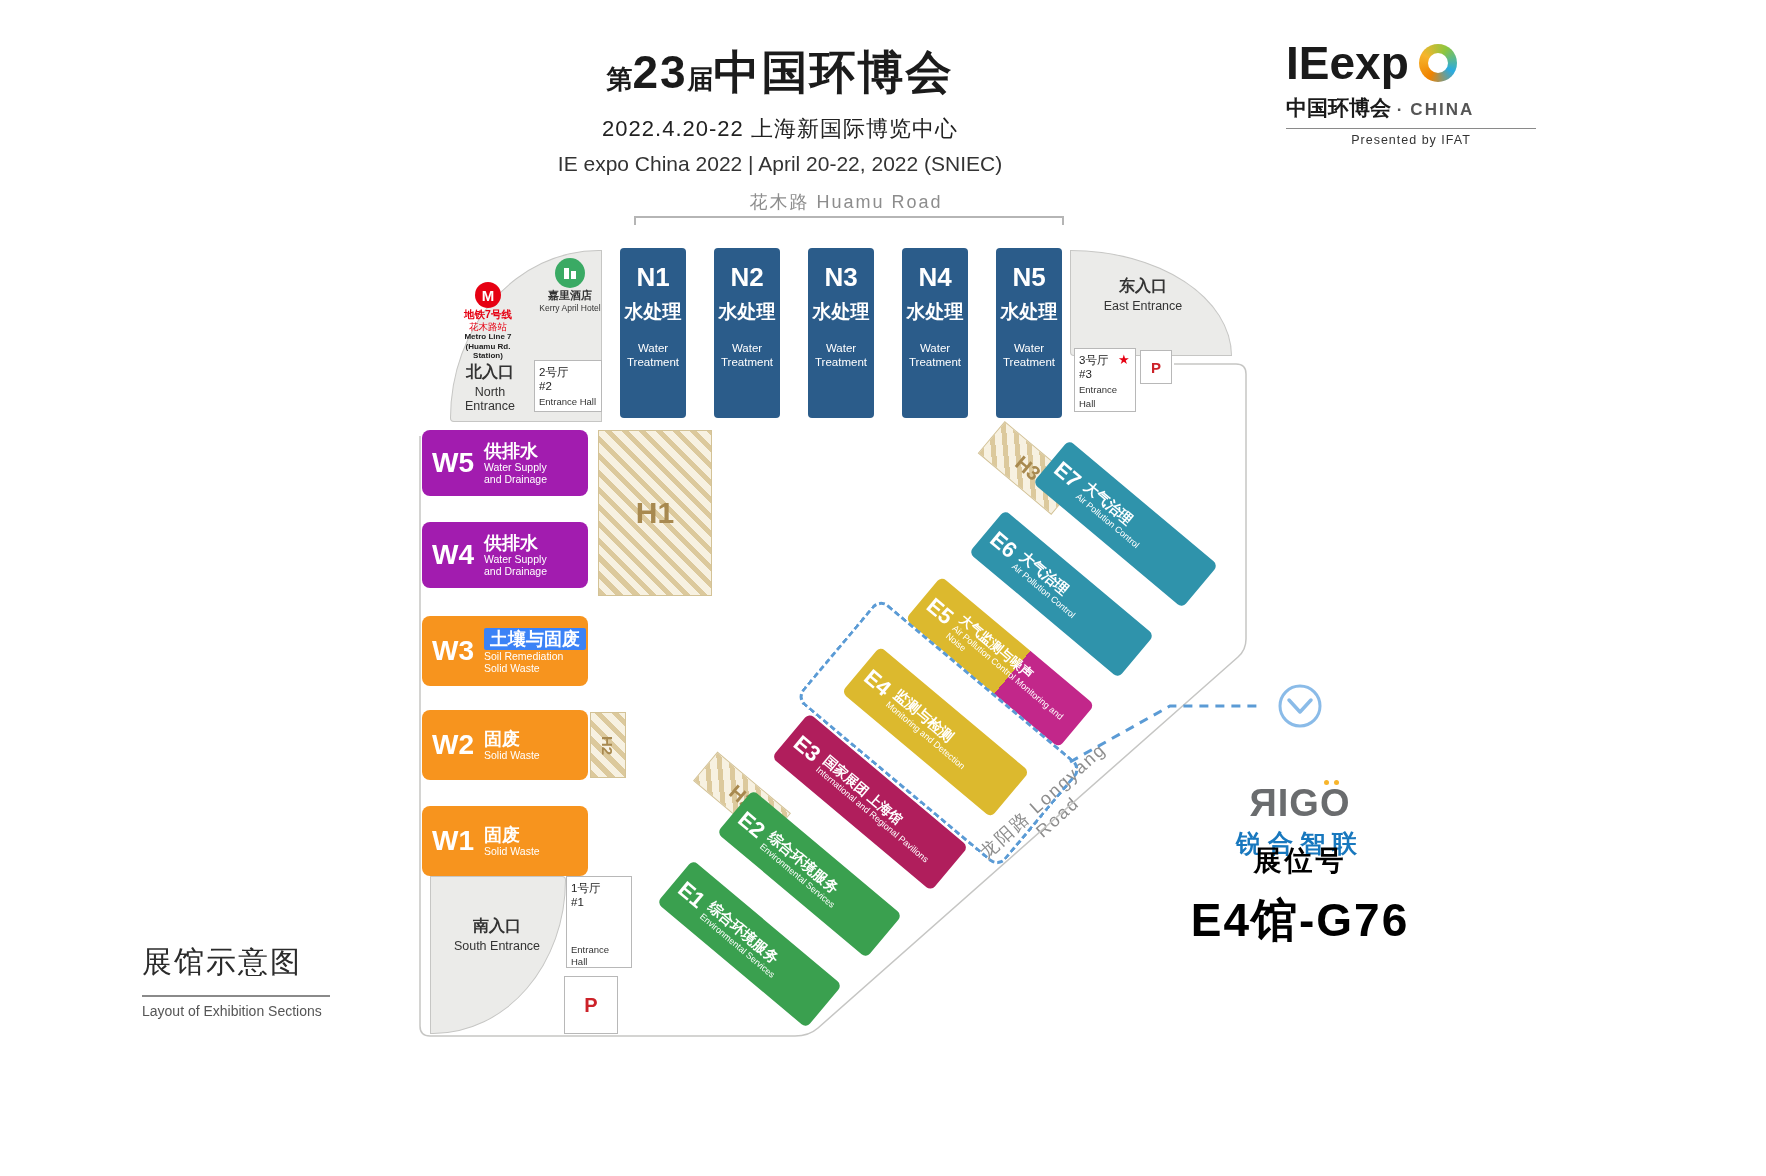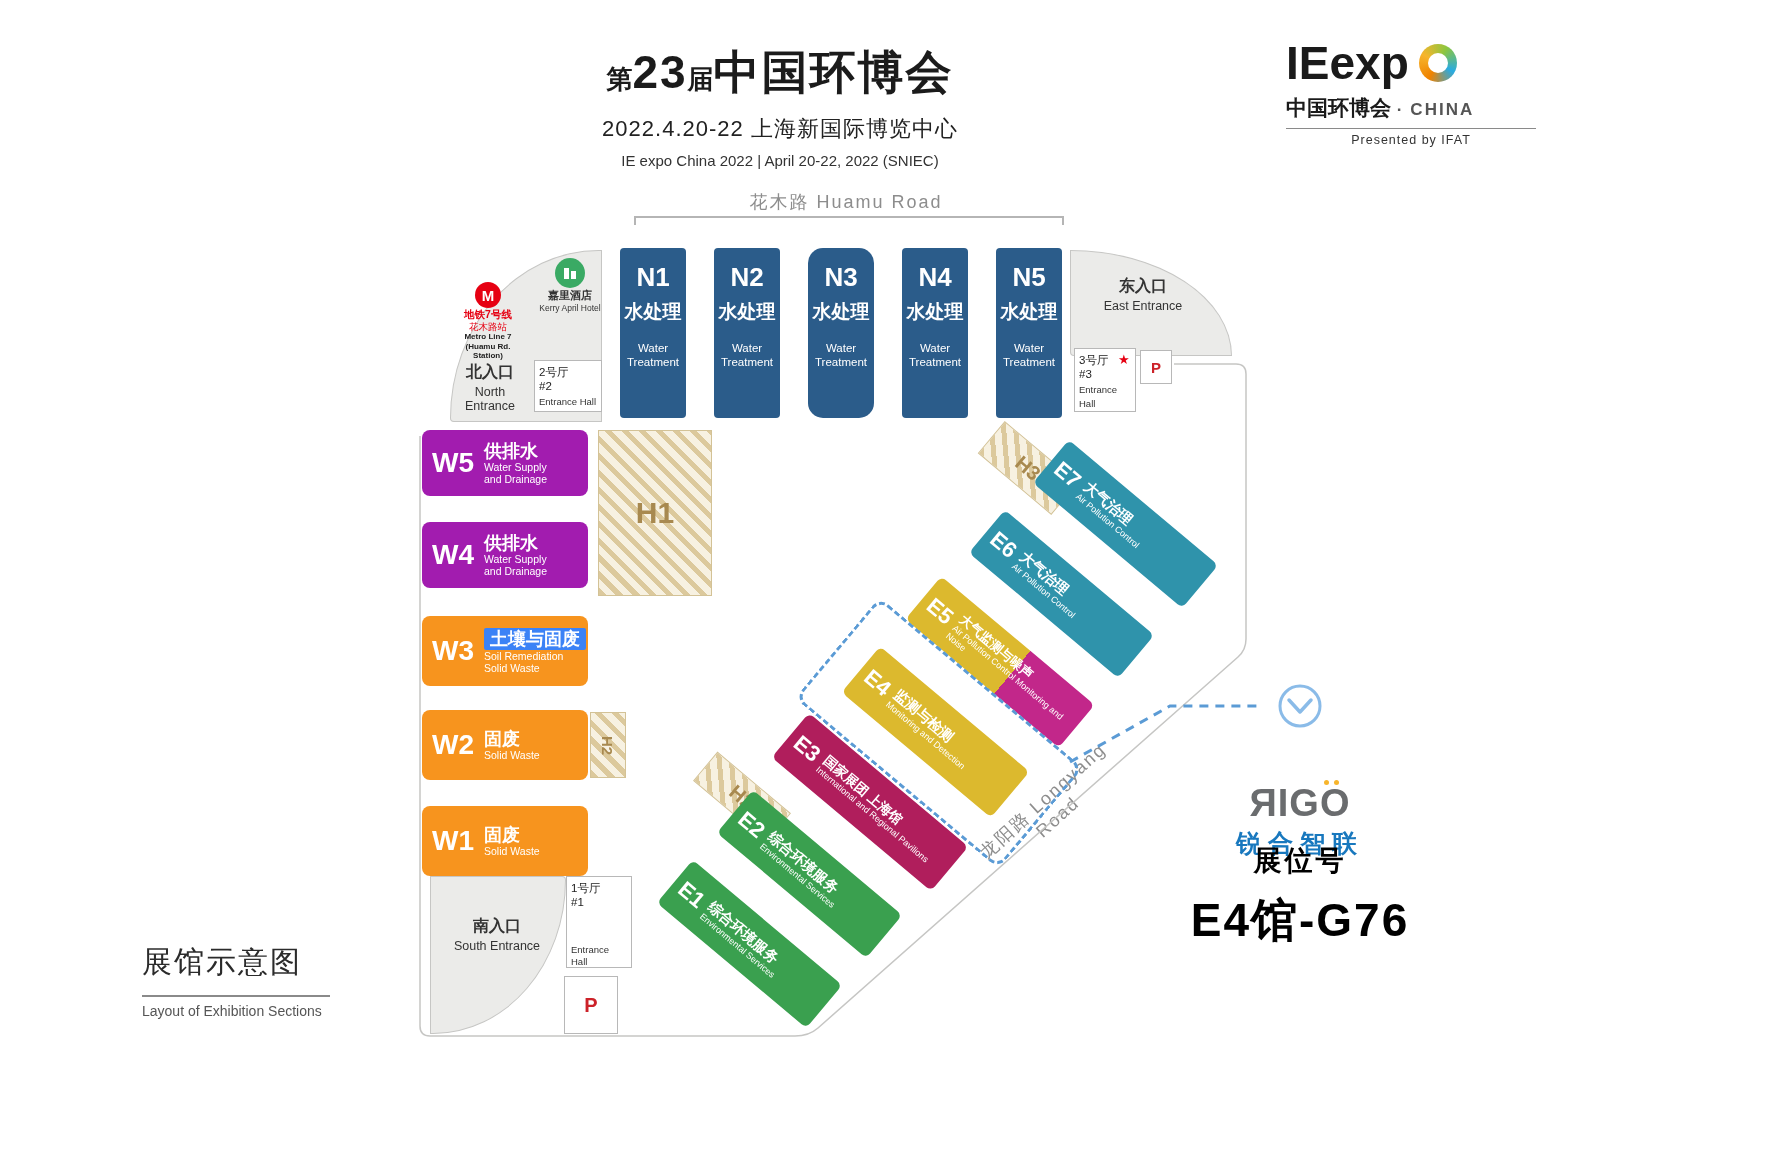--- a/index.html
+++ b/index.html
@@ -6,21 +6,21 @@
   #page{position:relative;width:1766px;height:1176px;background:#fff;overflow:hidden;
         font-family:"Liberation Sans","DejaVu Sans",sans-serif;color:#222;padding-left:40px;}
   .abs{position:absolute;}
   .ctr{text-align:center;}
 
   
   #title-block{left:400px;top:42px;width:760px;text-align:center;}
   .t-sm{font-size:26px;font-weight:bold;color:#1b1b1b;}
   .t-lg{font-size:46px;font-weight:bold;color:#1b1b1b;letter-spacing:2px;}
   .t-date{font-size:22px;font-weight:500;color:#222;margin-top:10px;letter-spacing:1px;}
-  .t-en{font-size:15px;color:#333;margin-top:8px;}
+  .t-en{font-size:21px;color:#333;margin-top:8px;}
 
   
   #brand{left:1286px;top:36px;width:250px;}
   .brand-line1{display:flex;align-items:center;justify-content:flex-start;gap:8px;}
   .brand-name{font-size:46px;font-weight:800;color:#1a1a1a;letter-spacing:0px;}
   .brand-o{position:relative;width:38px;height:38px;border-radius:50%;margin-left:2px;
            background:conic-gradient(from 210deg,#ef8200,#f7b52c,#8cc63f,#29abe2,#ef8200);}
   .brand-o::after{content:"";position:absolute;left:9px;top:9px;width:20px;height:20px;border-radius:50%;background:#fff;}
   .brand-line2{margin-top:4px;font-size:21px;font-weight:bold;color:#1a1a1a;}
   .brand-region{font-size:17px;font-weight:bold;color:#555;letter-spacing:2px;}
@@ -194,21 +194,21 @@
     </div>
   </div>
   <div class="abs nhall" style="left:714px;top:248px;">
     <div class="id">N2</div>
     <div class="cn">水处理</div>
     <div class="en">
       <span>Water</span><br>
       <span>Treatment</span>
     </div>
   </div>
-  <div class="abs nhall" style="left:808px;top:248px;border-radius:15px;">
+  <div class="abs nhall" style="left:808px;top:248px;">
     <div class="id">N3</div>
     <div class="cn">水处理</div>
     <div class="en">
       <span>Water</span><br>
       <span>Treatment</span>
     </div>
   </div>
   <div class="abs nhall" style="left:902px;top:248px;">
     <div class="id">N4</div>
     <div class="cn">水处理</div>

